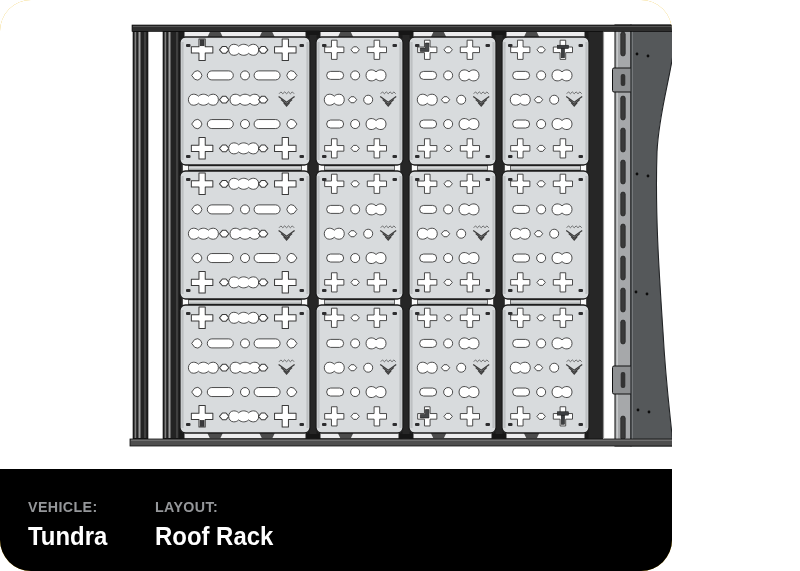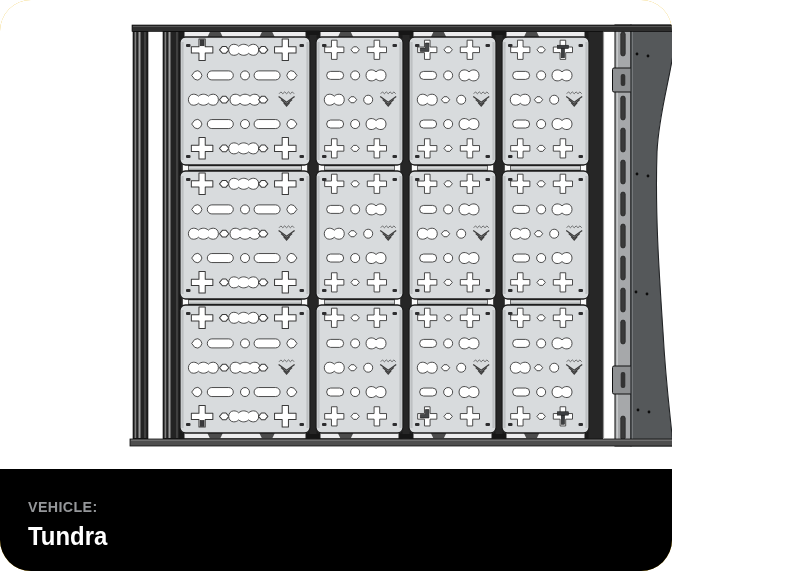--- a/index.html
+++ b/index.html
@@ -510,15 +510,19 @@
           </g>
         </g>
     </svg>
   </div>
 
   <div class="footer">
     <div class="col-vehicle">
       <div class="spec-label">VEHICLE:</div>
       <div class="spec-value">Tundra</div>
     </div>
+    <div class="col-layout">
+      <div class="spec-label">LAYOUT:</div>
+      <div class="spec-value">Roof Rack</div>
+    </div>
   </div>
 
 </div>
 
 </body></html>

